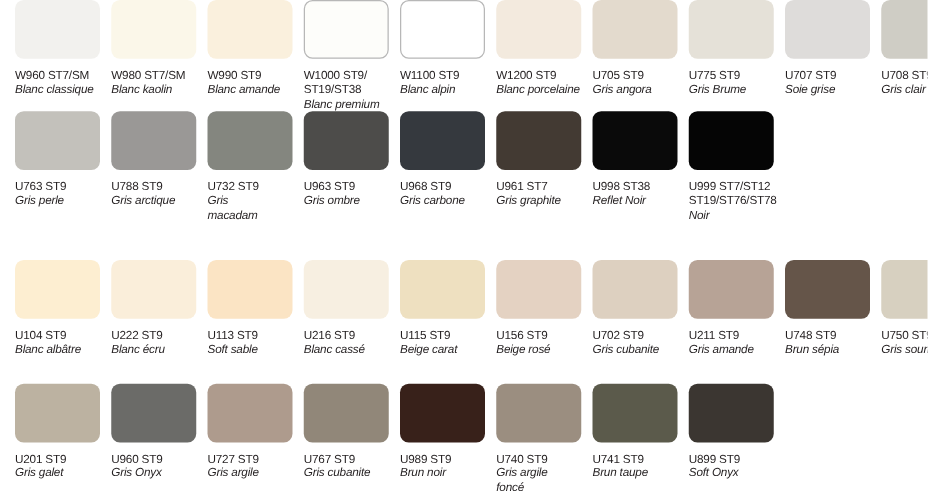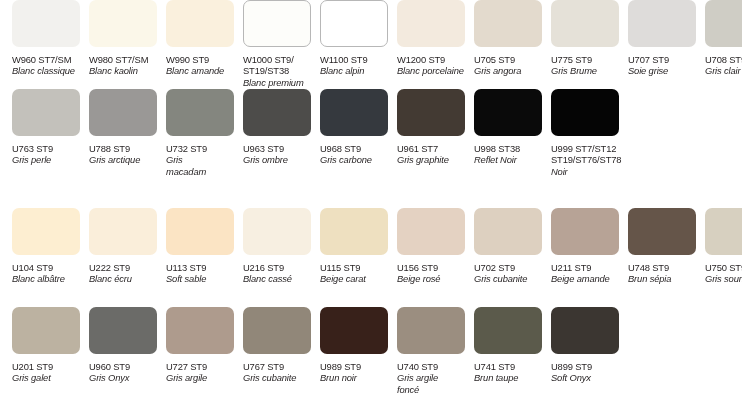--- a/index.html
+++ b/index.html
@@ -246,21 +246,21 @@
         <div class="chip" style="background: rgb(221, 208, 192);"></div>
         <div class="chip-labels">
           <div class="code">U702 ST9</div>
           <div class="name">Gris cubanite</div>
         </div>
       </div>
       <div class="swatch-cell">
         <div class="chip" style="background: rgb(183, 163, 150);"></div>
         <div class="chip-labels">
           <div class="code">U211 ST9</div>
-          <div class="name">Beige amande</div>
+          <div class="name">Gris amande</div>
         </div>
       </div>
       <div class="swatch-cell">
         <div class="chip" style="background: rgb(101, 85, 73);"></div>
         <div class="chip-labels">
           <div class="code">U748 ST9</div>
           <div class="name">Brun sépia</div>
         </div>
       </div>
       <div class="swatch-cell">

